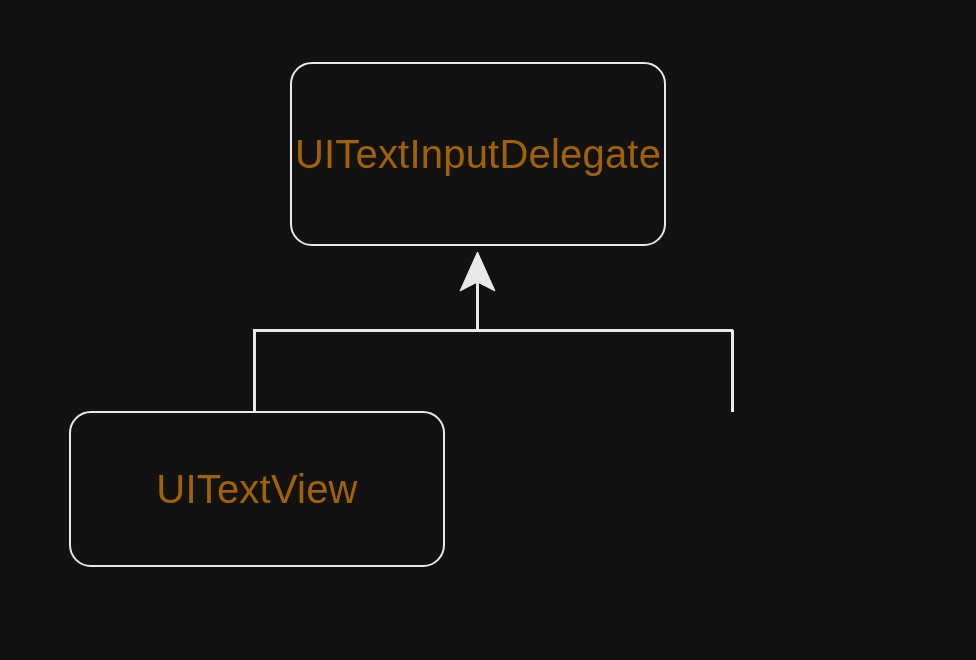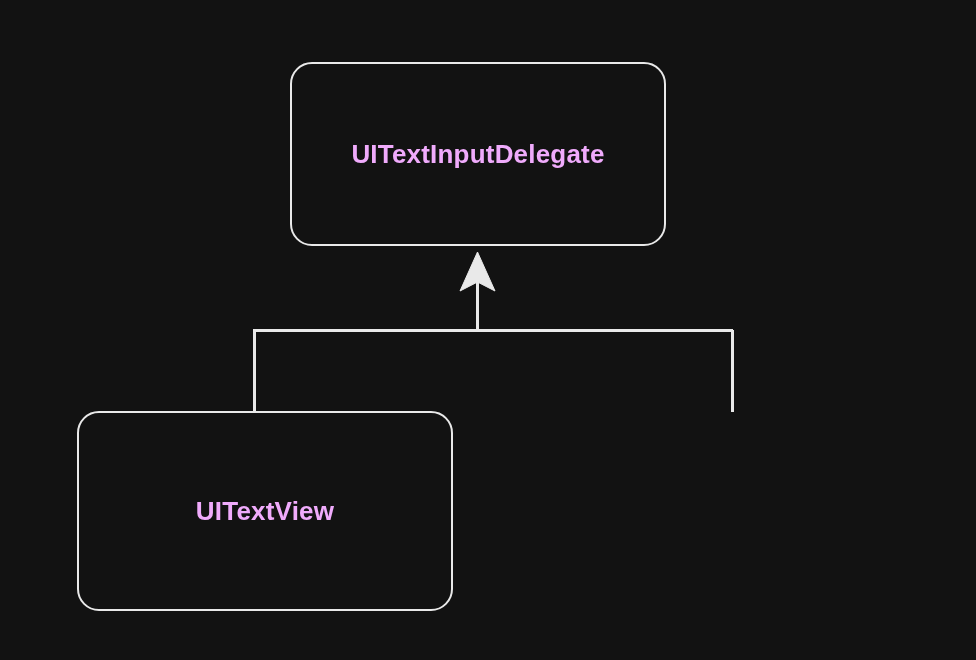--- a/index.html
+++ b/index.html
@@ -31,40 +31,40 @@
     position: absolute;
     box-sizing: border-box;
     border: 2px solid #e9e9e9;
     border-radius: 22px;
     background: transparent;
     display: flex;
     align-items: center;
     justify-content: center;
   }
   .node-label {
-    color: #f0abfc;
+    color: #a16207;
     font-family: "Liberation Sans", sans-serif;
-    font-size: 26px;
-    font-weight: 700;
+    font-size: 40px;
+    font-weight: 400;
     letter-spacing: 0.2px;
     line-height: 1;
     white-space: nowrap;
     -webkit-font-smoothing: antialiased;
   }
   #node-root {
     left: 290px;
     top: 62px;
     width: 376px;
     height: 184px;
   }
   #node-left {
-    left: 77px;
+    left: 69px;
     top: 411px;
     width: 376px;
-    height: 200px;
+    height: 156px;
   }
   #node-right {
     left: 543px;
     top: 411px;
     width: 376px;
     height: 184px;
   }
 </style>
 </head>
 <body>

